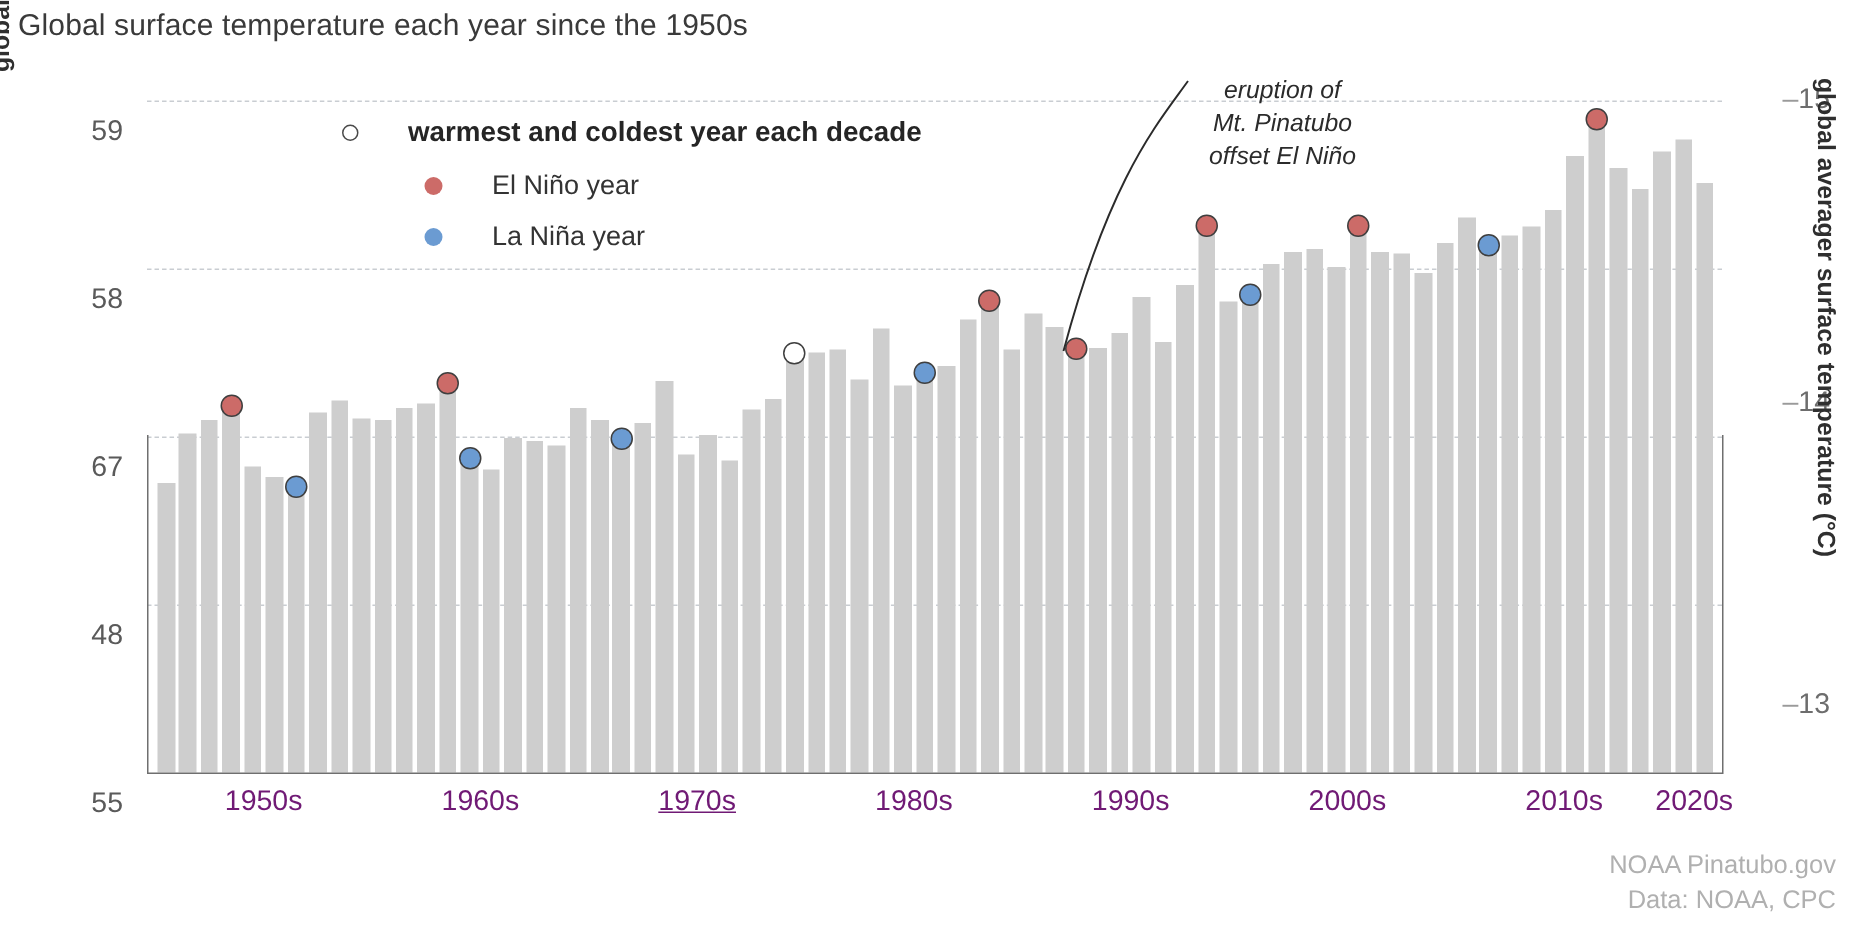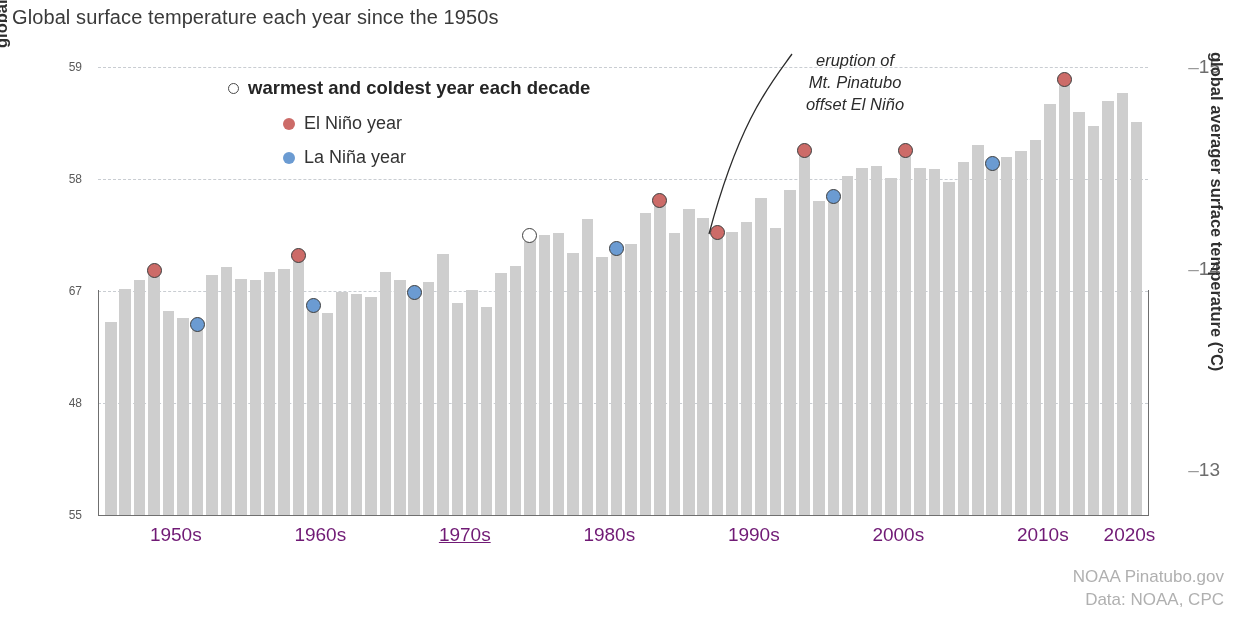--- a/index.html
+++ b/index.html
@@ -48,23 +48,24 @@
     bottom:0;
   }
   .marker {
     position:absolute;
     border-radius:50%;
     border:1.4px solid #3f3f3f;
     box-sizing:border-box;
   }
   .ytick-left {
     position:absolute;
-    font-size:12px; color:#5a5a5a;
+    font-size:19px; color:#5a5a5a;
     text-align:right; width:56px;
     transform:translateY(-50%);
+    margin-top:21px;
   }
   .ytick-right {
     position:absolute;
     font-size:19px; color:#6d6d6d;
     text-align:right; width:60px;
     transform:translateY(-50%);
   }
   .ytick-right .dash { color:#9a9a9a; }
   .xtick {
     position:absolute;
@@ -87,21 +88,21 @@
     position:absolute;
     left:1226px; top:52px;
     width:470px;
     transform:rotate(90deg);
     transform-origin:0 0;
     font-size:16.5px; font-weight:bold; color:#2f2f2f;
     white-space:nowrap;
   }
   #legend { position:absolute; left:0; top:0; }
   .legend-row { position:absolute; white-space:nowrap; }
-  .legend-row .lbl { font-size:18px; color:#333; vertical-align:middle; }
+  .legend-row .lbl { font-size:18px; color:#333; vertical-align:middle;margin-left:24px; }
   #legend-decade { left:228px; top:77px; }
   #legend-decade .lbl { font-weight:bold; font-size:18.5px; color:#252525; }
   #legend-elnino { left:283px; top:113px; }
   #legend-lanina { left:283px; top:147px; }
   .legend-dot {
     display:inline-block; vertical-align:middle;
     width:12px; height:12px; border-radius:50%;
     margin-right:9px;
   }
   .legend-dot.hollow {

